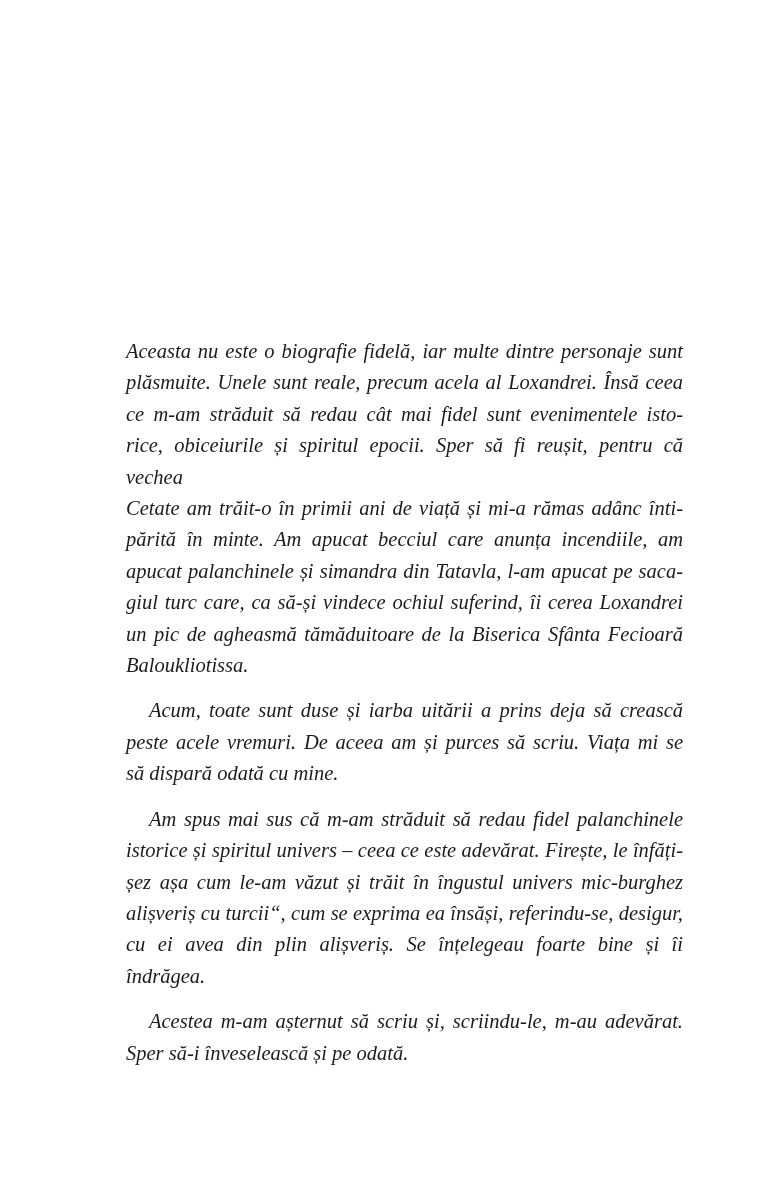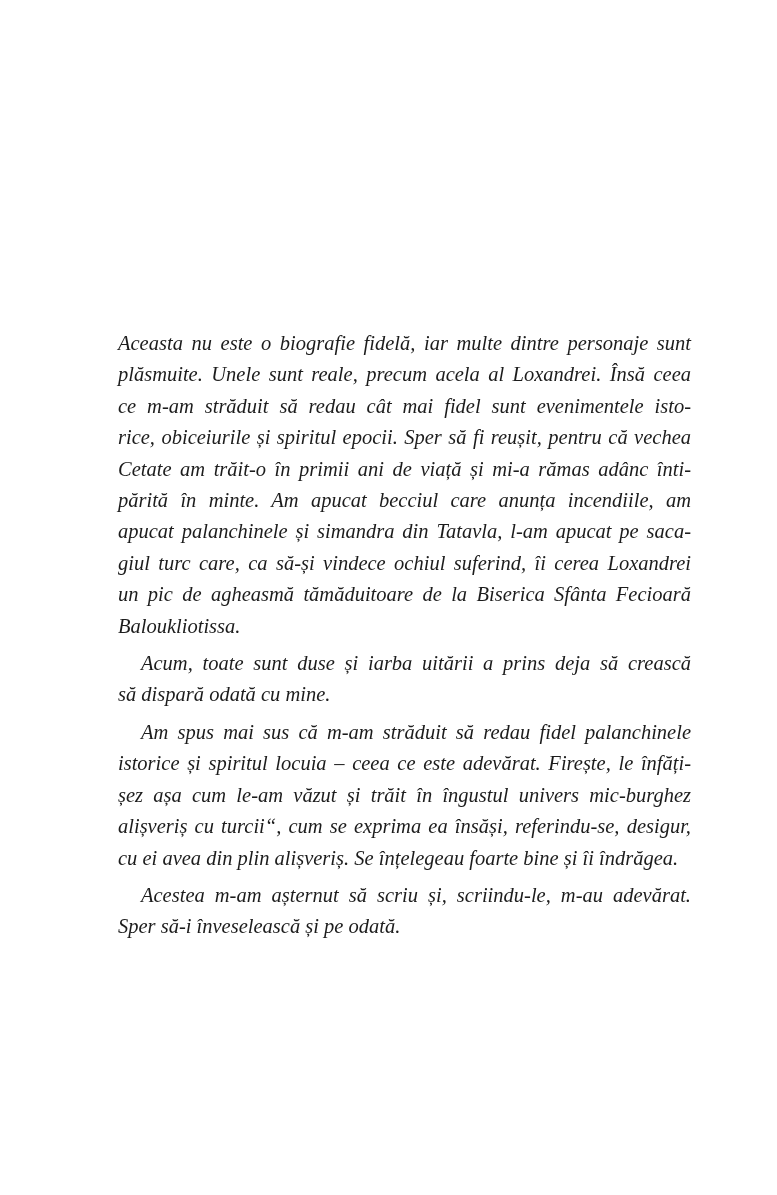--- a/index.html
+++ b/index.html
@@ -15,21 +15,21 @@
     position: absolute;
     left: 112px;
     top: 322px;
     width: 585px;
     color: #1c1c1c;
     font-style: italic;
     font-size: 20.5px;
     line-height: 31.4px;
     -webkit-font-smoothing: antialiased;
   }
-  .par { margin: 6px; padding: 0; }
+  .par { margin: 14px; padding: 0; }
   .line {
     text-align: justify;
     text-align-last: justify;
     white-space: normal;
   }
   .line.last {
     text-align-last: left;
   }
   .par.indent .line:first-child {
     text-indent: 23px;
@@ -47,25 +47,26 @@
         <div class="line">rice, obiceiurile și spiritul epocii. Sper să fi reușit, pentru că vechea</div>
         <div class="line">Cetate am trăit-o în primii ani de viață și mi-a rămas adânc înti-</div>
         <div class="line">părită în minte. Am apucat becciul care anunța incendiile, am</div>
         <div class="line">apucat palanchinele și simandra din Tatavla, l-am apucat pe saca-</div>
         <div class="line">giul turc care, ca să-și vindece ochiul suferind, îi cerea Loxandrei</div>
         <div class="line">un pic de agheasmă tămăduitoare de la Biserica Sfânta Fecioară</div>
         <div class="line last">Baloukliotissa.</div>
       </div>
       <div class="par indent">
         <div class="line">Acum, toate sunt duse și iarba uitării a prins deja să crească</div>
+        <div class="line">peste acele vremuri. De aceea am și purces să scriu. Viața mi se</div>
         <div class="line last">să dispară odată cu mine.</div>
       </div>
       <div class="par indent">
         <div class="line">Am spus mai sus că m-am străduit să redau fidel palanchinele</div>
-        <div class="line">istorice și spiritul locuia – ceea ce este adevărat. Firește, le înfăți-</div>
+        <div class="line">istorice și spiritul univers – ceea ce este adevărat. Firește, le înfăți-</div>
         <div class="line">șez așa cum le-am văzut și trăit în îngustul univers mic-burghez</div>
         <div class="line">alișveriș cu turcii“, cum se exprima ea însăși, referindu-se, desigur,</div>
         <div class="line last">cu ei avea din plin alișveriș. Se înțelegeau foarte bine și îi îndrăgea.</div>
       </div>
       <div class="par indent">
         <div class="line">Acestea m-am așternut să scriu și, scriindu-le, m-au adevărat.</div>
         <div class="line last">Sper să-i înveselească și pe odată.</div>
       </div>
     </section>
 </main>

